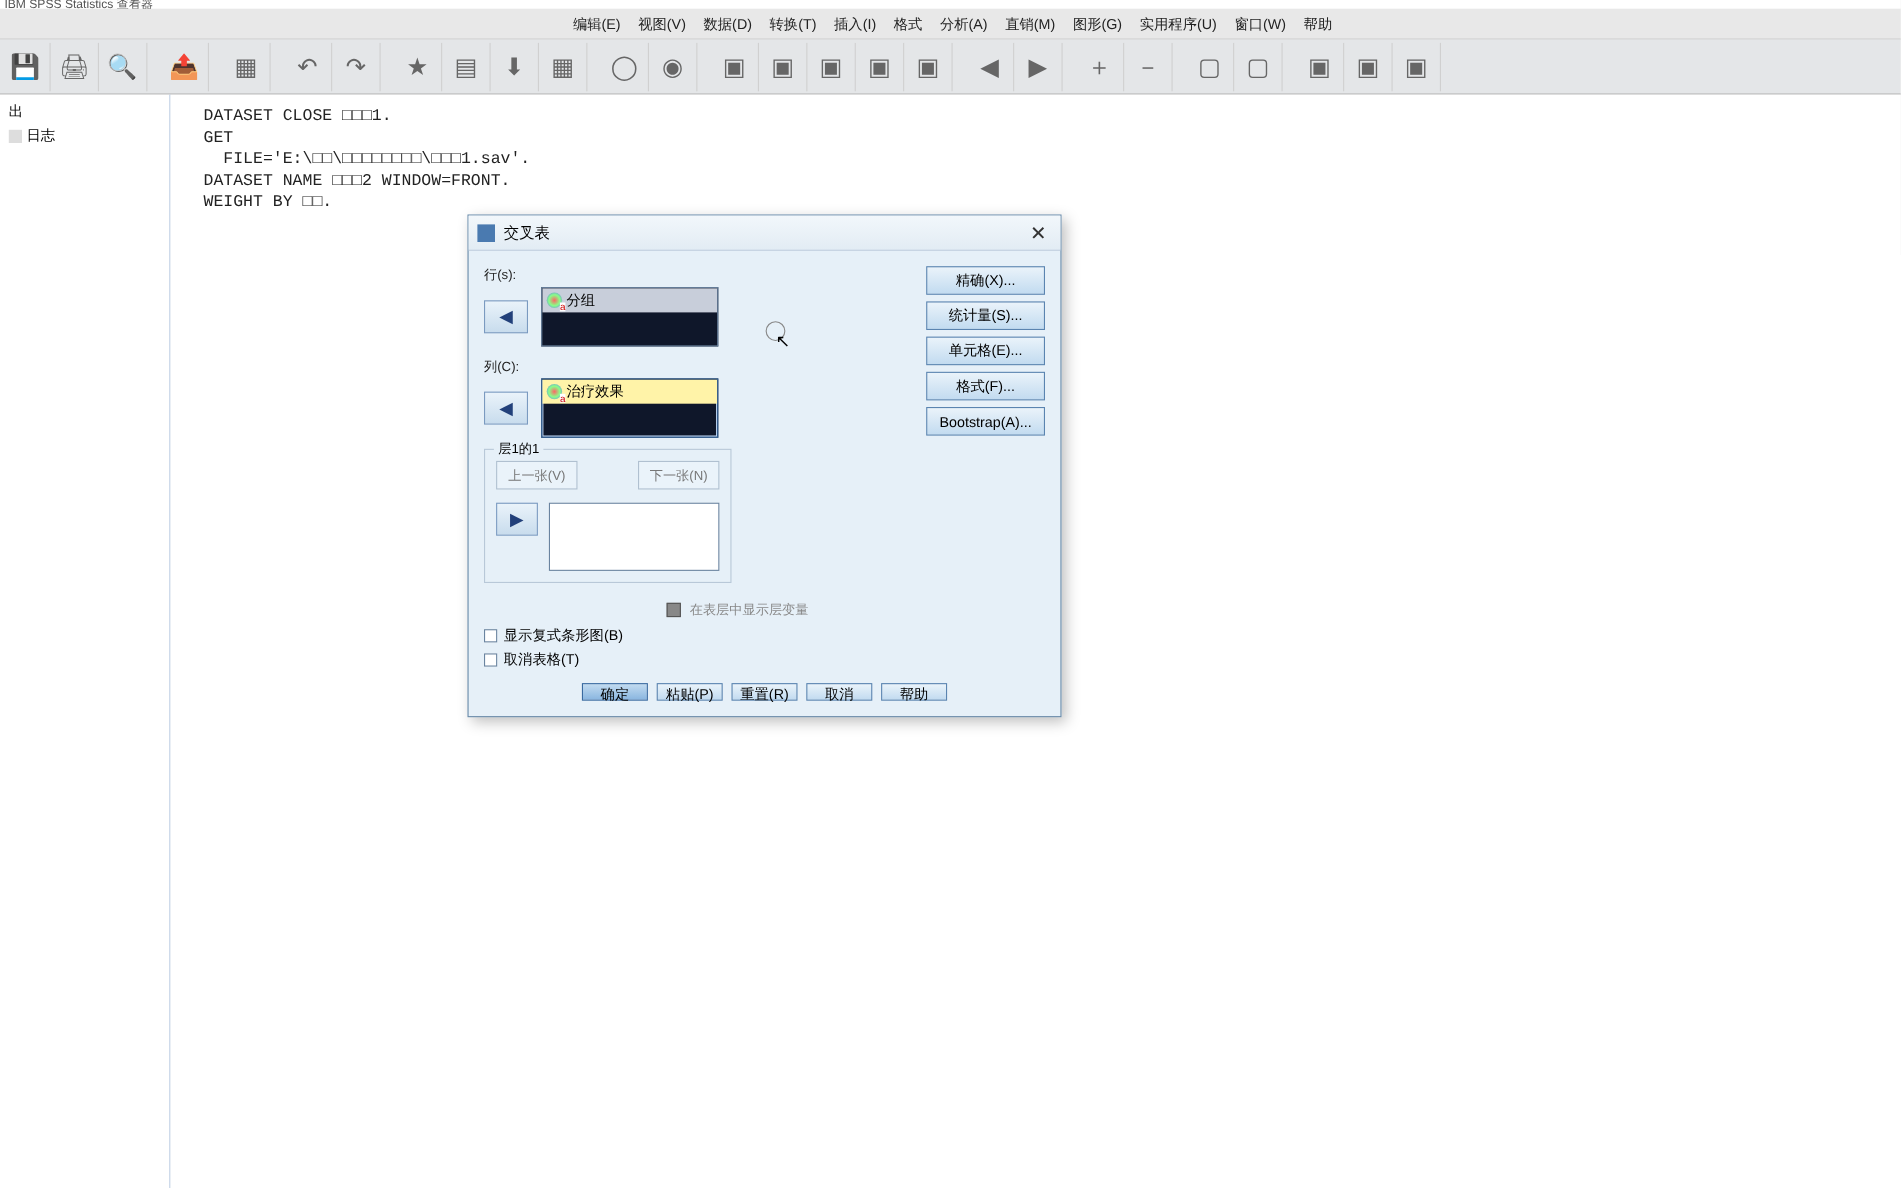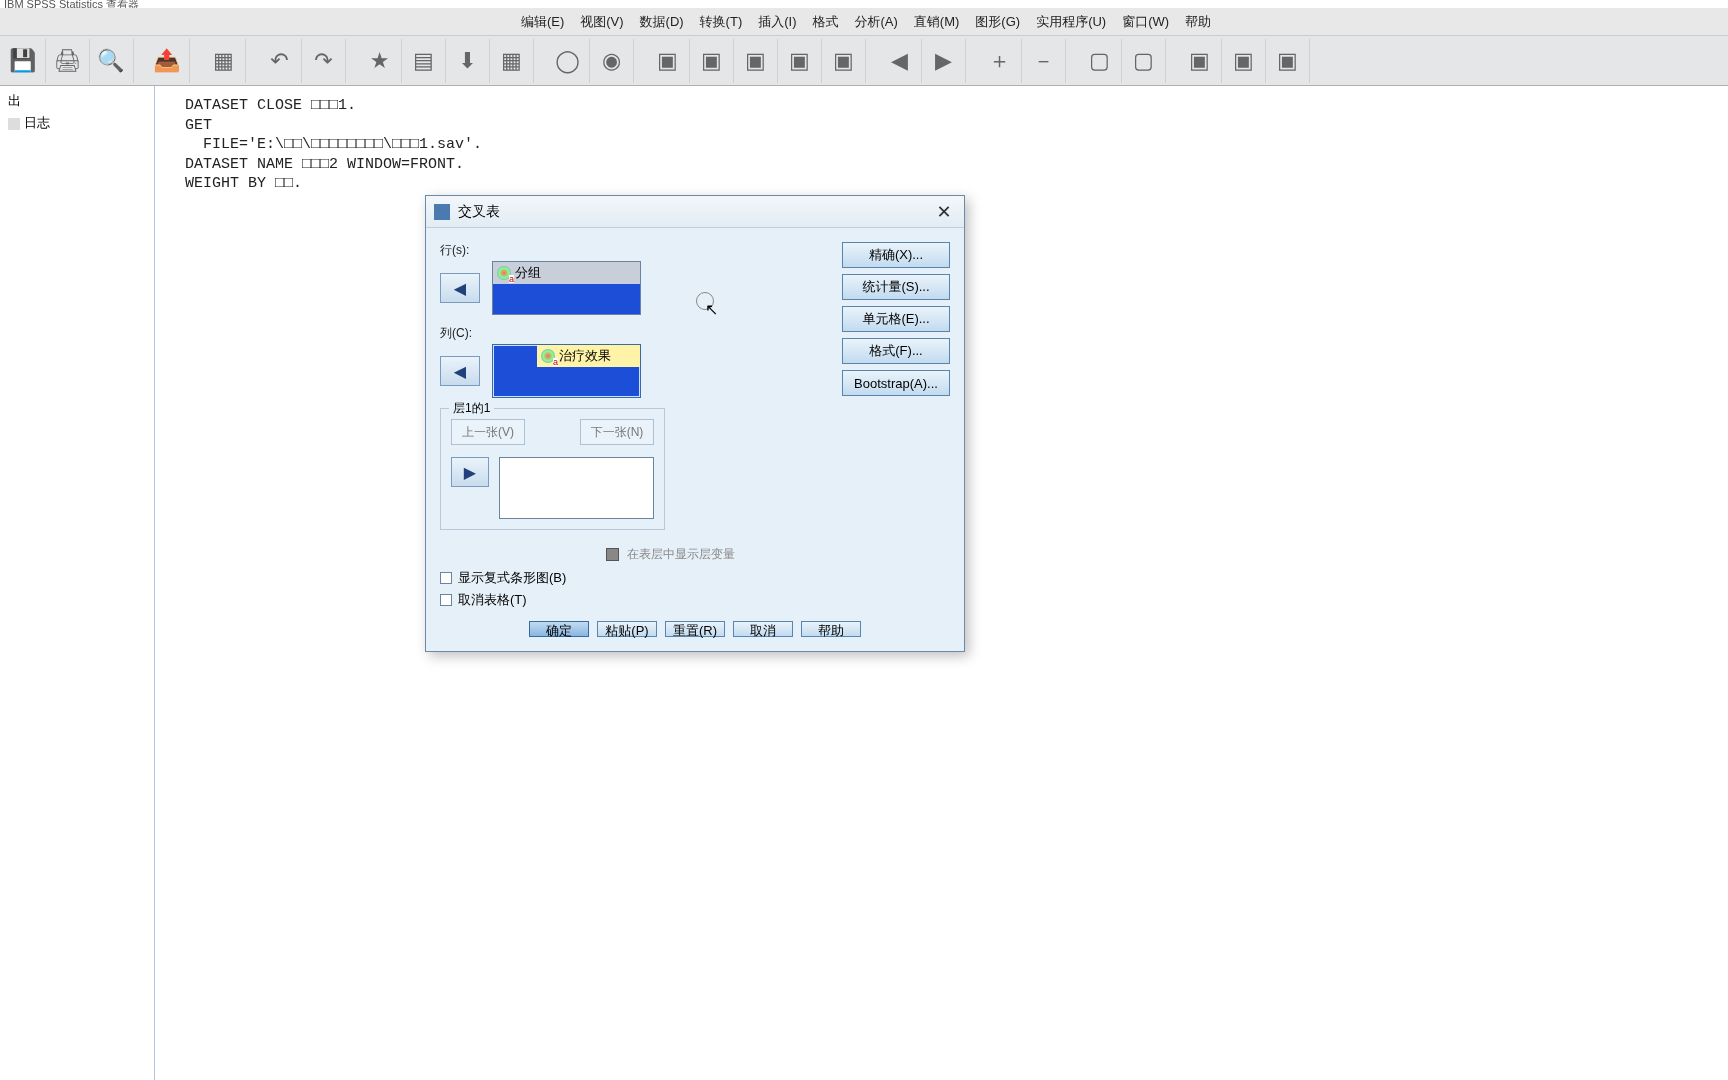--- a/index.html
+++ b/index.html
@@ -30,23 +30,23 @@
 .dlg-col-left { flex: 0 0 165px; }
 .dlg-col-mid { flex: 1; }
 .dlg-col-right { flex: 0 0 108px; display: flex; flex-direction: column; gap: 6px; }
 
 .var-list { width: 165px; height: 295px; background: #fff; border: 1px solid #6a84a0; padding: 4px; font-size: 13px; }
 .var-item { display: flex; align-items: center; gap: 4px; padding: 1px 2px; }
 .var-icon { width: 14px; height: 14px; border-radius: 50%; background: radial-gradient(#f66,#8f8,#66f); flex-shrink: 0; position: relative; }
 .var-icon::after { content: "a"; position: absolute; right: -3px; bottom: -3px; font-size: 9px; color: #c00; background: #fff; line-height: 8px; }
 
 .field-label { font-size: 12px; color: #222; margin-bottom: 2px; }
-.field-box { width: 149px; height: 54px; background: #1d4ed8; border: 1px solid #6a84a0; font-size: 13px; overflow: hidden; }
+.field-box { width: 161px; height: 54px; background: #0f172a; border: 1px solid #6a84a0; font-size: 13px; overflow: hidden; }
 .field-box .var-item.sel-row { background: #c8ceda; padding: 2px 4px; }
-.field-box .var-item.sel-col { background: #fff3a8; padding: 2px 4px; margin-left: 44px; }
+.field-box .var-item.sel-col { background: #fff3a8; padding: 2px 4px; }
 .field-row { display: flex; align-items: center; gap: 12px; margin-bottom: 10px; }
 .move-btn { width: 40px; height: 30px; background: linear-gradient(#eaf3fa,#c8dced); border: 1px solid #7a9ac0; display: flex; align-items: center; justify-content: center; font-size: 16px; color: #22407a; }
 
 .layer-frame { border: 1px solid #b8c8d8; padding: 10px; width: 225px; position: relative; }
 .layer-title { position: absolute; top: -9px; left: 8px; background: #e6f0f8; padding: 0 4px; font-size: 12px; }
 .layer-nav { display: flex; justify-content: space-between; margin-bottom: 12px; }
 .layer-nav button { width: 74px; height: 26px; font-size: 12px; background: #eaf3fa; border: 1px solid #b0c0d0; color: #777; }
 .layer-inner { display: flex; gap: 10px; align-items: flex-start; }
 .layer-box { width: 165px; height: 62px; background: #fff; border: 1px solid #6a84a0; }
 

